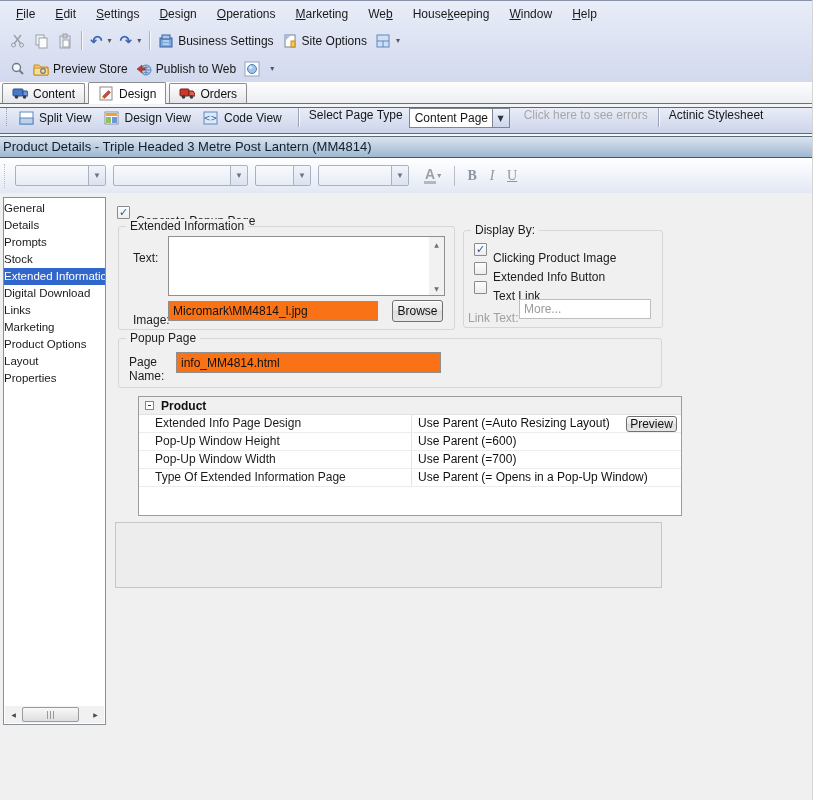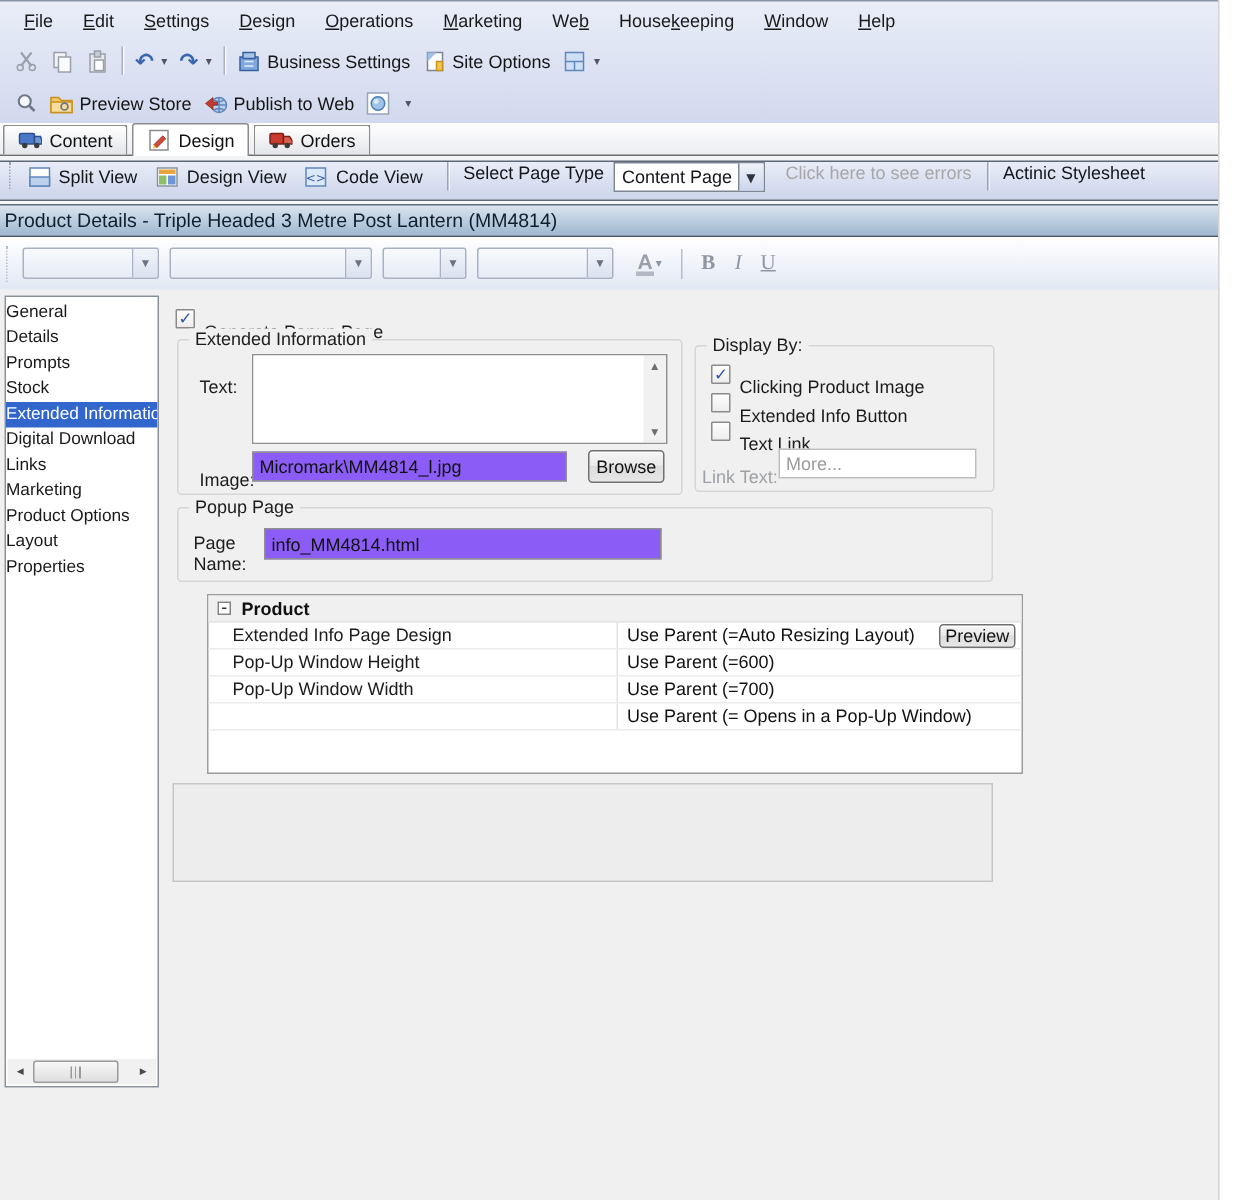--- a/index.html
+++ b/index.html
@@ -67,21 +67,21 @@
 
   
   .label12 { position:absolute; font-size:12px; color:#1c1c1c;margin-top:8px; }
   .cb { position:absolute; width:13px; height:13px; border:1px solid #8b8b8b; background:linear-gradient(#fdfdfd,#ededed); border-radius:1px; }
   .cb .tick { display:none; font-family:"DejaVu Sans",sans-serif; font-size:11px; font-weight:bold; color:#2757a8; line-height:11px; margin-left:1px; }
   .cb.checked .tick { display:block; }
 
   .group { position:absolute; border:1px solid #d4d6d9; border-radius:3px; }
   .gtitle { position:absolute; top:-8px; left:7px; background:#f0f0f0; padding:0 4px; font-size:12px; color:#1c1c1c; white-space:nowrap; }
 
-  .tinput { position:absolute; border:1px solid #8f8f8f; background:#8b5cf6; font-size:12px; font-family:"Liberation Sans",sans-serif; padding:0 4px; color:#111; }
+  .tinput { position:absolute; border:1px solid #8f8f8f; background:#f97316; font-size:12px; font-family:"Liberation Sans",sans-serif; padding:0 4px; color:#111; }
   .tinput:disabled { border-color:#bdbdbd; color:#9b9b9b; background:#fff; }
 
   .textareabox { position:absolute; border:1px solid #8f8f8f; background:#fff; }
   .textareabox textarea { position:absolute; left:0; top:0; right:15px; bottom:0; width:calc(100% - 15px); height:100%; border:none; resize:none; outline:none; font-family:"Liberation Sans",sans-serif; font-size:12px; }
   .vscroll { position:absolute; right:0; top:0; bottom:0; width:15px; background:#f1f1f1; display:flex; flex-direction:column; justify-content:space-between; }
   .vsarrow { height:14px; display:flex; align-items:center; justify-content:center; font-size:6px; color:#6e6e6e; font-family:"DejaVu Sans",sans-serif; }
 
   .btn { position:absolute; display:flex; align-items:center; justify-content:center; border:1px solid #707070; border-radius:3px;
          background:linear-gradient(#f5f5f5,#ebebeb 45%,#dcdcdc 50%,#e7e7e7); box-shadow:inset 0 1px 0 #fff; font-size:12px; color:#111; }
 
@@ -421,20 +421,21 @@
     </div>
     <div class="pgrow">
       <span class="pgname">Pop-Up Window Height</span>
       <span class="pgval">Use Parent (=600)</span>
     </div>
     <div class="pgrow">
       <span class="pgname">Pop-Up Window Width</span>
       <span class="pgval">Use Parent (=700)</span>
     </div>
     <div class="pgrow">
+      <span class="pgname">Type Of Extended Information Page</span>
       <span class="pgval">Use Parent (= Opens in a Pop-Up Window)</span>
     </div>
   </div>
 
   <div class="descbox"></div>
 
 </div>
 </div>
 
 </body></html>

